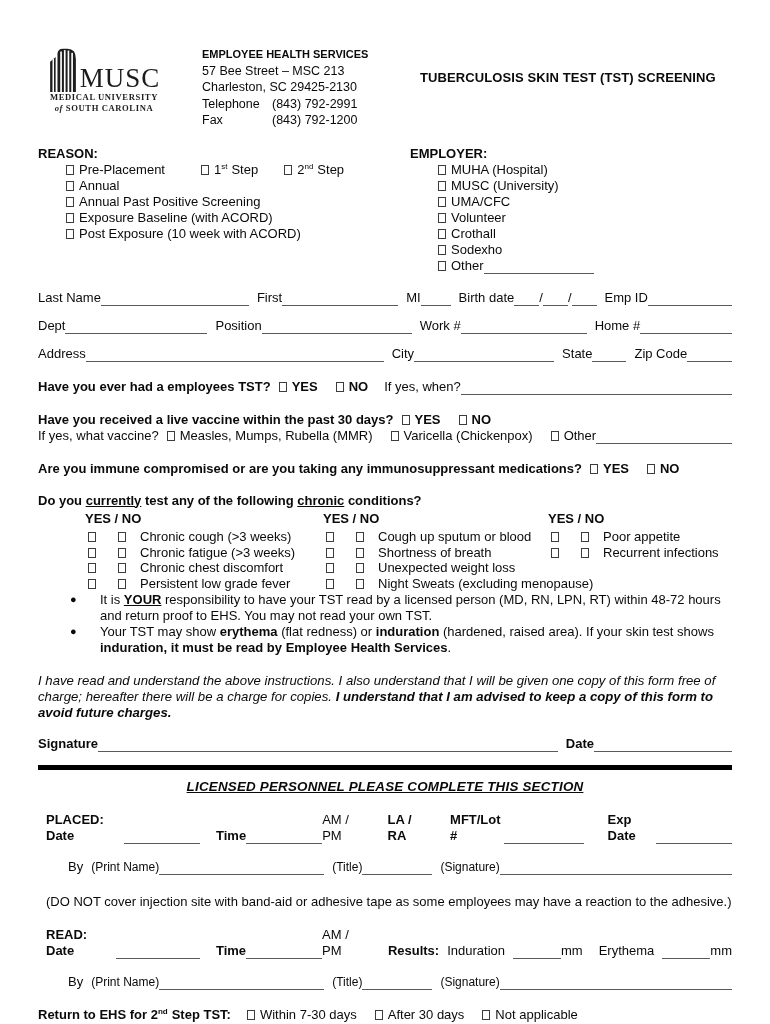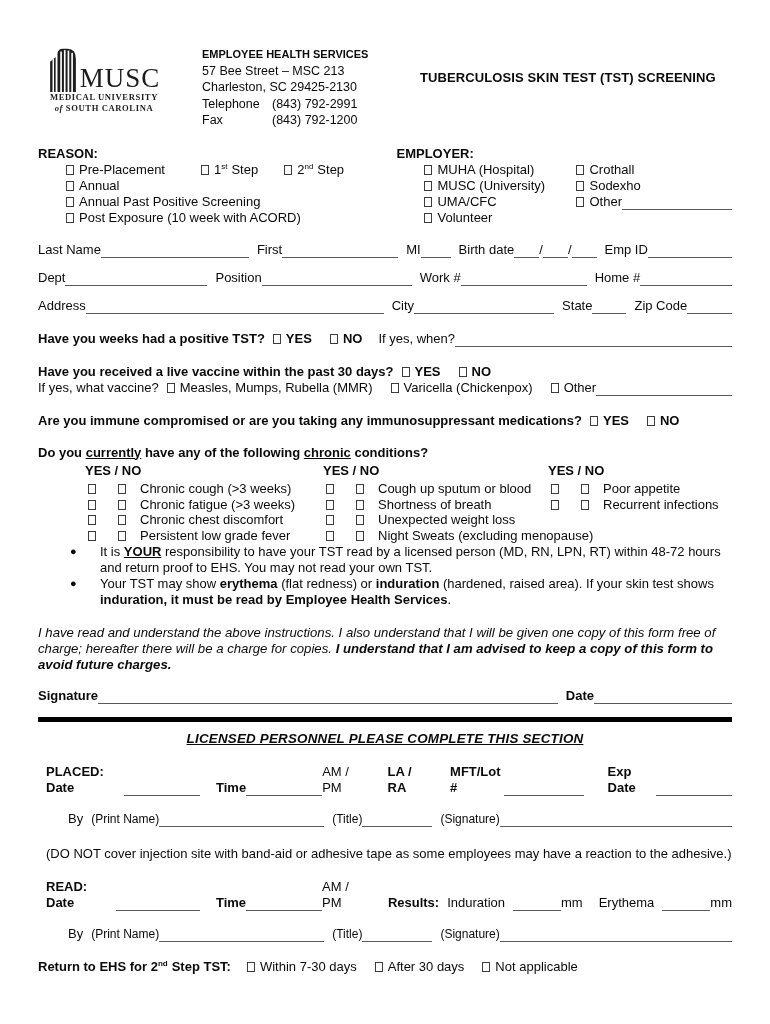--- a/index.html
+++ b/index.html
@@ -35,21 +35,21 @@
 
   
   .re-section { display:flex; margin-top:17px; line-height:16px; }
   .reason-col { width:372px; }
   .indent { padding-left:28px; }
   .r-row1 { display:flex; padding-left:28px; }
   .r-row1 .o2 { margin-left:36px; }
   .r-row1 .o3 { margin-left:26px; }
   .suprest { margin-left:4px; }
   .emp-col { flex:1; }
-  .emp-cols { display:flex; padding-left:28px; }
+  .emp-cols { display:flex; padding-left:28px;flex-direction:column; }
   .emp-c1 { width:152px; }
   .emp-c2 { flex:1; }
   .emp-other { display:flex; align-items:flex-end; }
 
   
   .demo { margin-top:12px; }
   .demo span.t { white-space:nowrap; }
   .mt17 { margin-top:17px; }
   .mt15 { margin-top:15px; }
   .mt16 { margin-top:16px; }
@@ -118,20 +118,21 @@
   <div class="re-section">
     <div class="reason-col">
       <div class="b">REASON:</div>
       <div class="r-row1">
         <span class="nw o1"><span class="cb"></span><span>Pre-Placement</span></span>
         <span class="nw o2"><span class="cb"></span><span>1</span><sup>st</sup><span class="suprest">Step</span></span>
         <span class="nw o3"><span class="cb"></span><span>2</span><sup>nd</sup><span class="suprest">Step</span></span>
       </div>
       <div class="indent nw"><span class="cb"></span><span>Annual</span></div>
       <div class="indent nw"><span class="cb"></span><span>Annual Past Positive Screening</span></div>
+      <div class="indent nw"><span class="cb"></span><span>Exposure Baseline (with ACORD)</span></div>
       <div class="indent nw"><span class="cb"></span><span>Post Exposure (10 week with ACORD)</span></div>
     </div>
     <div class="emp-col">
       <div class="b">EMPLOYER:</div>
       <div class="emp-cols">
         <div class="emp-c1">
           <div class="nw"><span class="cb"></span><span>MUHA (Hospital)</span></div>
           <div class="nw"><span class="cb"></span><span>MUSC (University)</span></div>
           <div class="nw"><span class="cb"></span><span>UMA/CFC</span></div>
           <div class="nw"><span class="cb"></span><span>Volunteer</span></div>
@@ -179,21 +180,21 @@
       <span class="blank" style="width:298px"></span>
     <span class="t g8">City</span>
       <span class="blank" style="width:140px"></span>
     <span class="t g8">State</span>
       <span class="blank" style="width:34px"></span>
     <span class="t g8">Zip Code</span>
       <span class="blank grow"></span>
   </div>
 
   <div class="row q mt17">
-    <span class="t b">Have you weeks had a positive TST?</span>
+    <span class="t b">Have you ever had a employees TST?</span>
     <span class="opt b g8"><span class="cb"></span><span>YES</span></span>
     <span class="opt b g18"><span class="cb"></span><span>NO</span></span>
     <span class="t g16">If yes, when?</span>
       <span class="blank grow"></span>
   </div>
 
   <div class="row q mt17">
     <span class="t b">Have you received a live vaccine within the past 30 days?</span>
     <span class="opt b g8"><span class="cb"></span><span>YES</span></span>
     <span class="opt b g18"><span class="cb"></span><span>NO</span></span>
@@ -205,21 +206,21 @@
     <span class="opt g18"><span class="cb"></span><span>Other</span></span>
       <span class="blank grow"></span>
   </div>
 
   <div class="row q mt17">
     <span class="t b">Are you immune compromised or are you taking any immunosuppressant medications?</span>
     <span class="opt b g8"><span class="cb"></span><span>YES</span></span>
     <span class="opt b g18"><span class="cb"></span><span>NO</span></span>
   </div>
 
-  <div class="mt16 b"><span>Do you </span><span class="u">currently</span><span> have any of the following </span><span class="u">chronic</span><span> conditions?</span></div>
+  <div class="mt16 b"><span>Do you </span><span class="u">currently</span><span> test any of the following </span><span class="u">chronic</span><span> conditions?</span></div>
   <div class="cond-cols">
     <div class="cond-c1">
       <div class="cond-hdr">YES / NO</div>
       <div class="crow"><span class="cb"></span><span class="cb"></span><span class="clabel">Chronic cough (&gt;3 weeks)</span></div>
       <div class="crow"><span class="cb"></span><span class="cb"></span><span class="clabel">Chronic fatigue (&gt;3 weeks)</span></div>
       <div class="crow"><span class="cb"></span><span class="cb"></span><span class="clabel">Chronic chest discomfort</span></div>
       <div class="crow"><span class="cb"></span><span class="cb"></span><span class="clabel">Persistent low grade fever</span></div>
     </div>
     <div class="cond-c2">
       <div class="cond-hdr">YES / NO</div>

